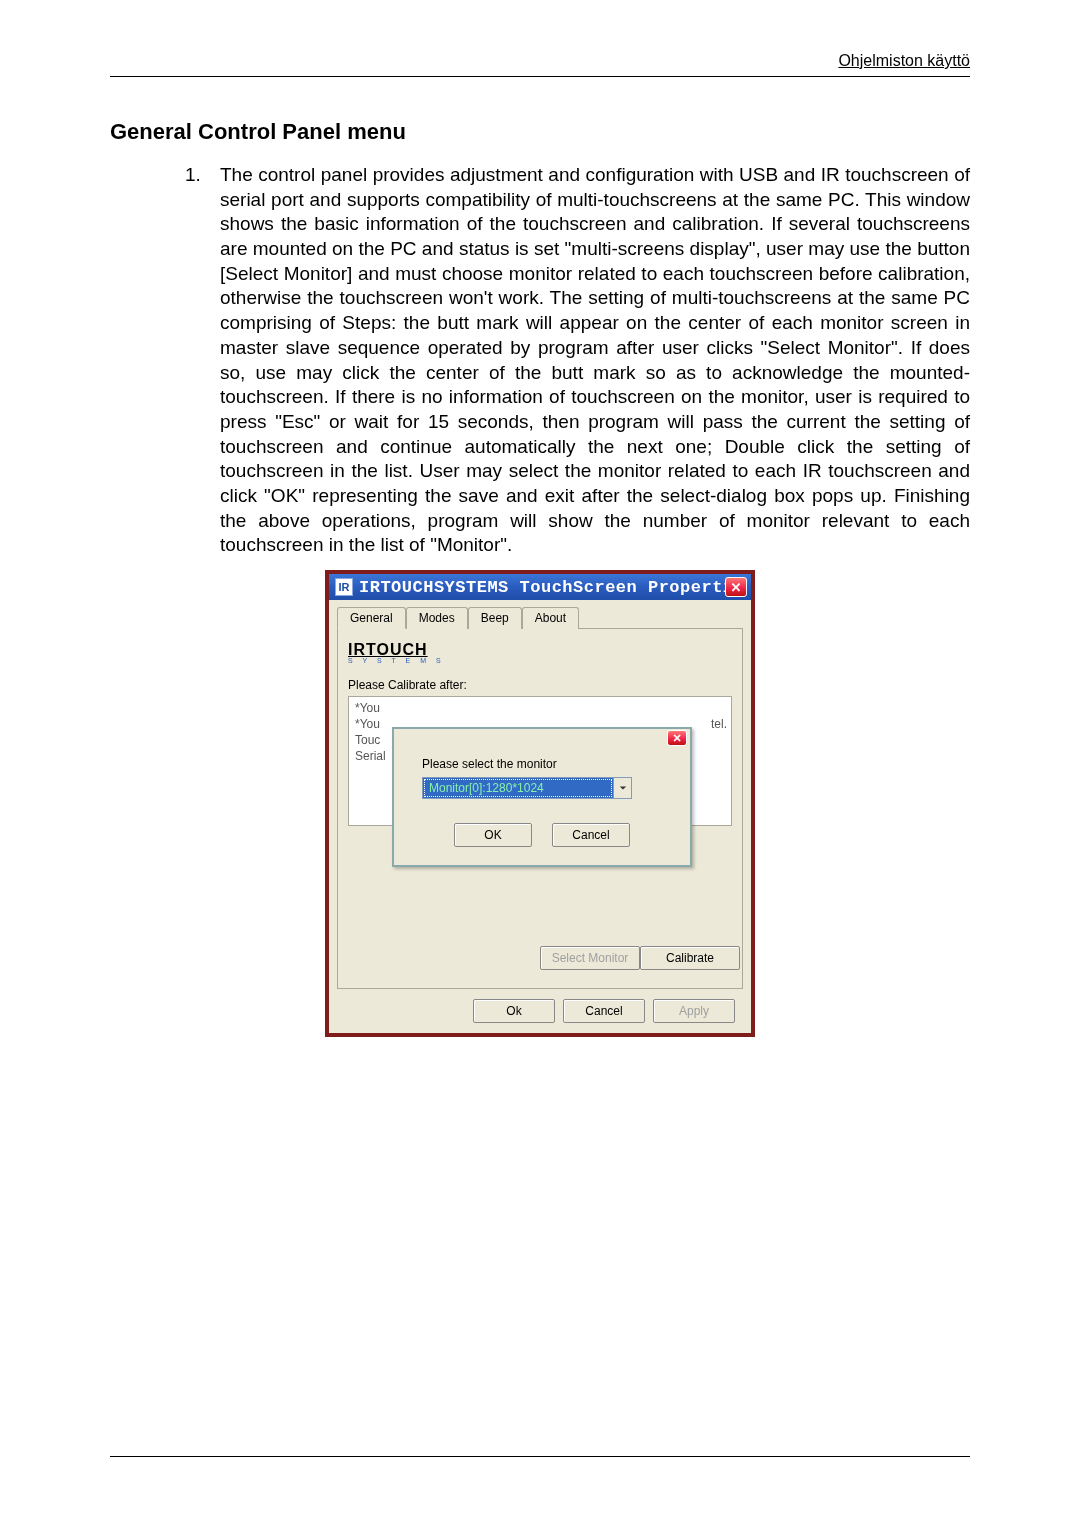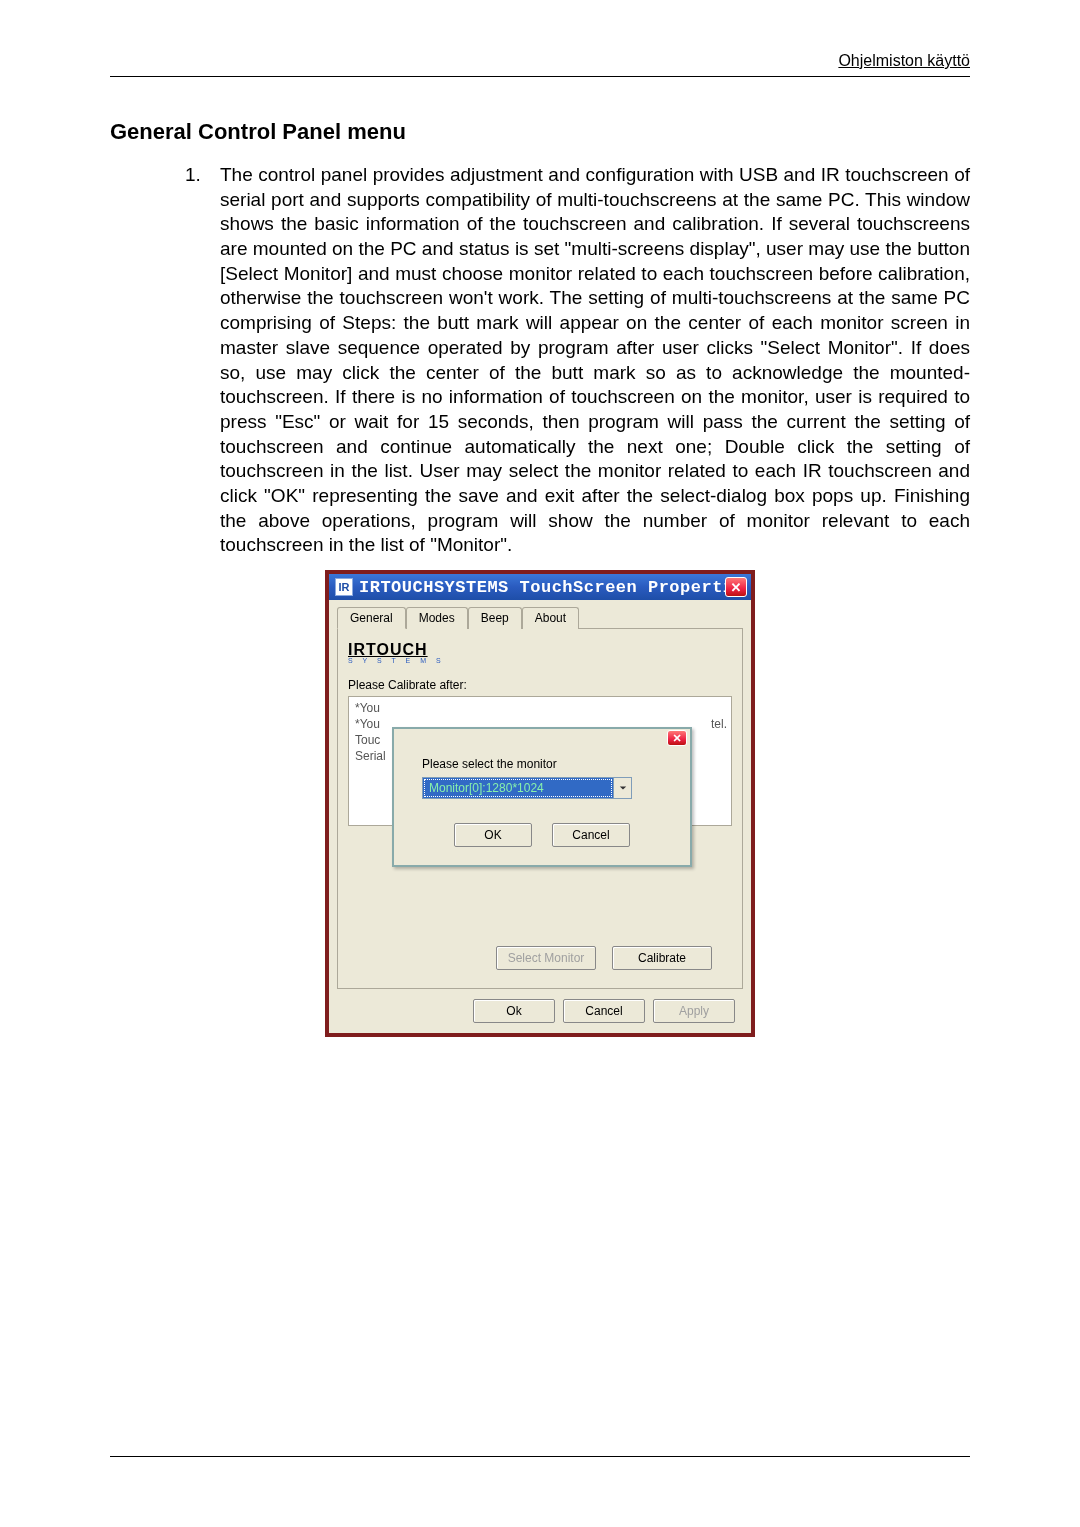--- a/index.html
+++ b/index.html
@@ -38,21 +38,21 @@
   .inner-x { width: 20px; height: 16px; background: linear-gradient(180deg,#f77 0%,#e24 60%,#b11 100%); color: #fff; display: flex; align-items: center; justify-content: center; border: 1px solid #fff; border-radius: 3px; font-weight: bold; font-size: 11px; cursor: default; }
   .inner-body { padding: 10px 28px 18px 28px; }
   .inner-label { font-size: 12px; margin-bottom: 6px; }
   .combo { display: flex; width: 210px; height: 22px; border: 1px solid #7f9db9; }
   .combo-val { flex: 1; background: #316ac5; color: #86efac; font-size: 12px; display: flex; align-items: center; padding: 0 6px; outline: 1px dotted #fff; outline-offset: -2px; }
   .combo-btn { width: 18px; background: #ece9d8; border-left: 1px solid #7f9db9; display: flex; align-items: center; justify-content: center; cursor: default; }
   .combo-btn svg { width: 8px; height: 8px; }
   .inner-btns { display: flex; gap: 20px; justify-content: center; margin-top: 24px; }
   .win-btn { min-width: 78px; height: 24px; background: #ece9d8; border: 1px solid #888; border-radius: 2px; font-size: 12px; display: flex; align-items: center; justify-content: center; cursor: default; box-shadow: inset 1px 1px 0 #fff; }
   .win-btn.disabled { color: #a0a0a0; }
-  .lower-btns { position: absolute; right: 30px; bottom: 18px; display: flex; gap: 16px; }
+  .lower-btns { position: absolute; right: 2px; bottom: 18px; display: flex; }
   .lower-btns .win-btn { min-width: 100px; }
   .dlg-bottom { display: flex; justify-content: flex-end; gap: 8px; padding: 10px 8px 0 0; }
   .dlg-bottom .win-btn { min-width: 82px; }
   .footer-line { position: absolute; left: 110px; right: 110px; bottom: 70px; border-top: 1.5px solid #000; }
 </style>
 </head>
 <body>
 
 <div class="page">
   <div class="header-wrap">

